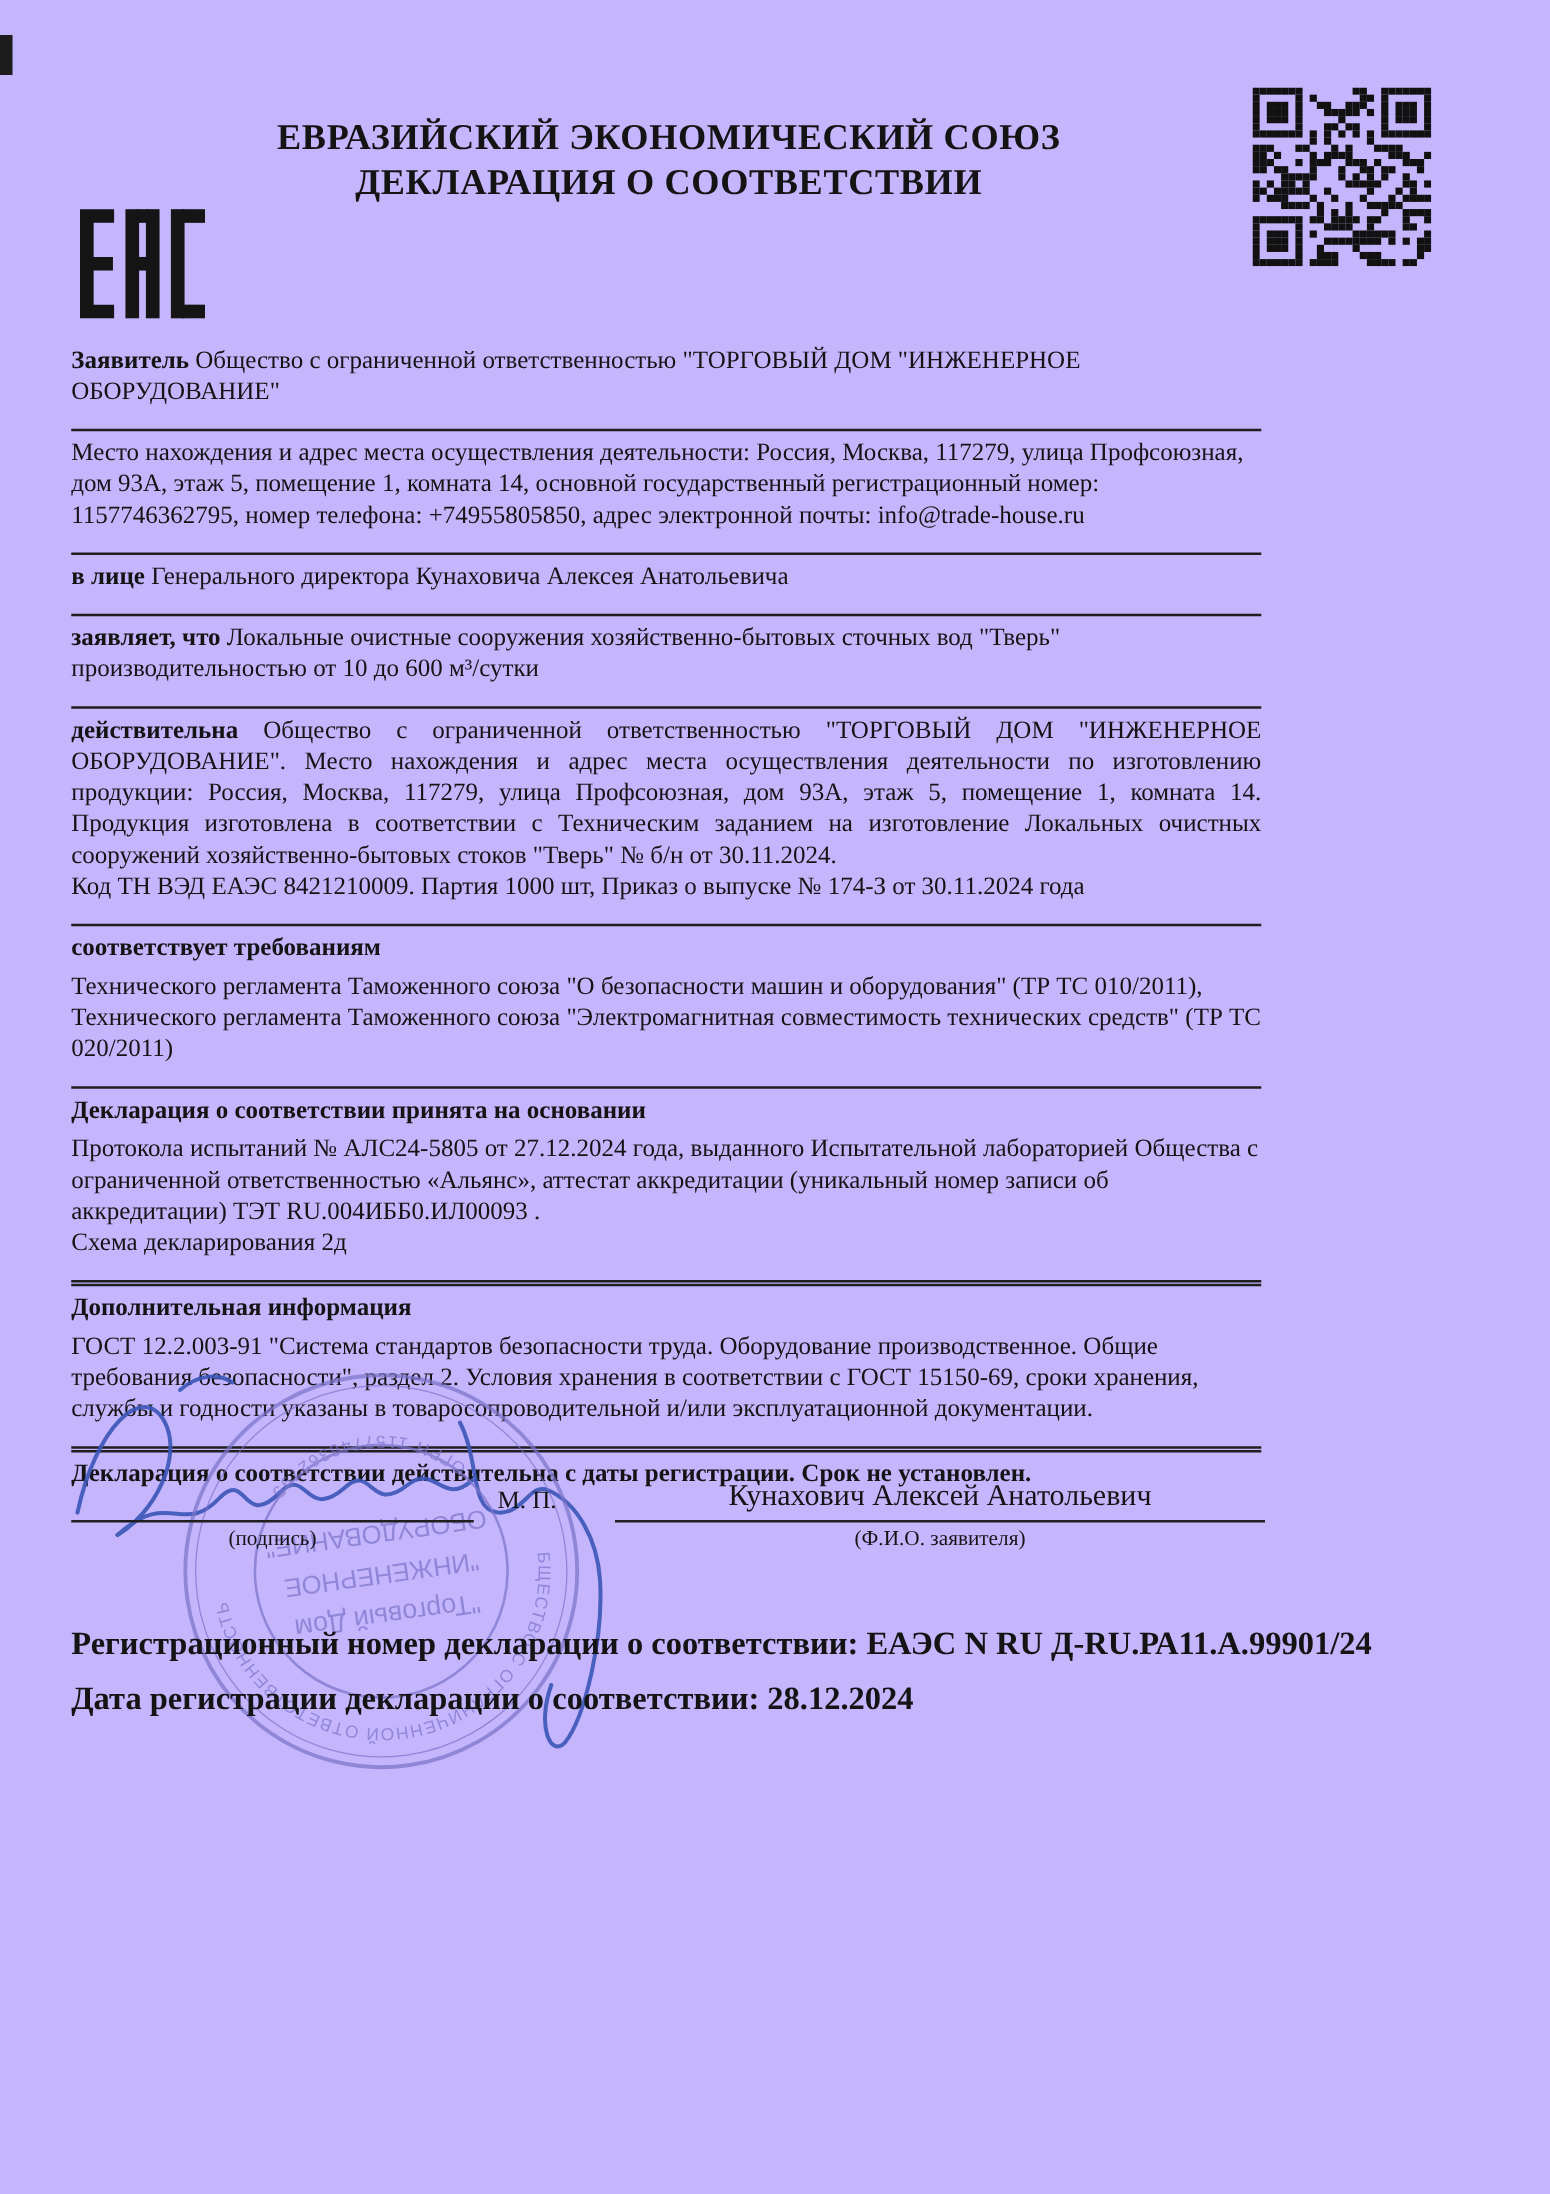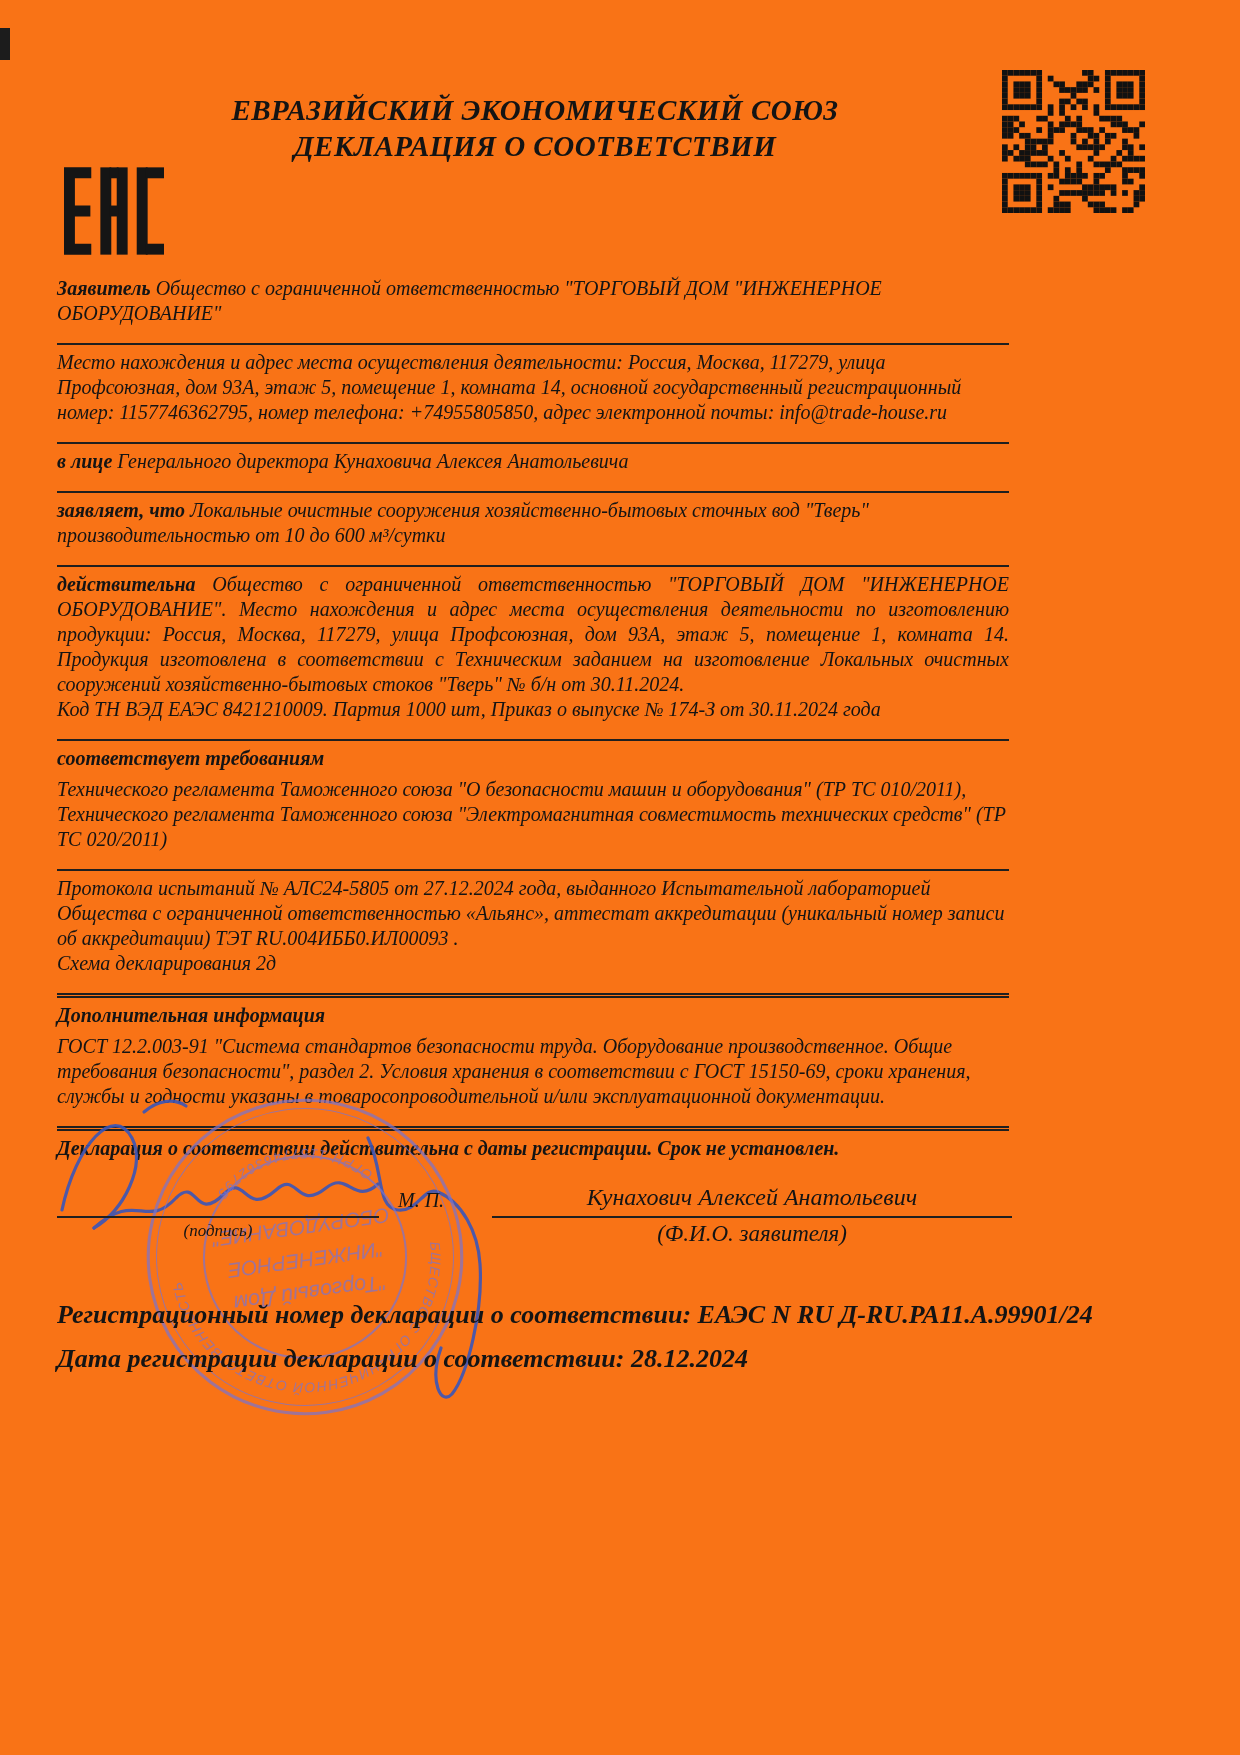--- a/index.html
+++ b/index.html
@@ -1,23 +1,22 @@
 <!DOCTYPE html>
 <html><head>
 <meta charset="utf-8">
 <style>
   html,body{margin:0;padding:0;background:#e8e8e8;}
   .page{
     position:relative;
     width:1240px;height:1755px;
-    background:#f97316;
+    background:#c4b5fd;
     font-family:"Liberation Serif","DejaVu Serif",serif;
     color:#141414;
     overflow:hidden;
-    font-style:italic;
   }
   
   .artifact{position:absolute;left:0;top:28px;width:10px;height:32px;background:#1c1c1c;}
 
   .titles{
     position:absolute;left:57px;top:92px;width:956px;
     text-align:center;font-weight:bold;font-size:29px;line-height:36px;
     letter-spacing:.5px;
   }
   .eac-mark{position:absolute;left:64px;top:166px;width:100px;height:90px;}
@@ -33,21 +32,21 @@
   .just{text-align:justify;}
   .head{font-weight:bold;margin:4px 0 6px 0;}
   .validity{font-weight:bold;margin-top:4px;}
 
   
   .sign-line-left{position:absolute;left:57px;top:1216px;width:322px;border-top:2px solid #1f1f1f;}
   .sign-caption{position:absolute;left:128px;top:1221px;width:180px;text-align:center;font-size:17px;}
   .mp{position:absolute;left:398px;top:1189px;font-size:20px;}
   .sign-line-right{position:absolute;left:492px;top:1216px;width:520px;border-top:2px solid #1f1f1f;}
   .fio-name{position:absolute;left:492px;top:1184px;width:520px;text-align:center;font-size:24px;}
-  .fio-caption{position:absolute;left:492px;top:1221px;width:520px;text-align:center;font-size:23px;}
+  .fio-caption{position:absolute;left:492px;top:1221px;width:520px;text-align:center;font-size:17px;}
 
   .signature-svg{position:absolute;left:48px;top:1082px;width:480px;height:345px;pointer-events:none;}
   .stamp-svg{position:absolute;left:140px;top:1092px;width:330px;height:330px;opacity:.72;pointer-events:none;}
 
   .footer-line{position:absolute;left:57px;font-size:26px;font-weight:bold;}
   .footer-line.reg{top:1300px;}
   .footer-line.date{top:1344px;}
 </style>
 </head>
 <body>
@@ -403,20 +402,21 @@
         <span>Общество с ограниченной ответственностью "ТОРГОВЫЙ ДОМ "ИНЖЕНЕРНОЕ ОБОРУДОВАНИЕ". Место нахождения и адрес места осуществления деятельности по изготовлению продукции: Россия, Москва, 117279, улица Профсоюзная, дом 93А, этаж 5, помещение 1, комната 14. Продукция изготовлена в соответствии с Техническим заданием на изготовление Локальных очистных сооружений хозяйственно-бытовых стоков "Тверь" № б/н от 30.11.2024.</span>
       </div>
       <div>Код ТН ВЭД ЕАЭС 8421210009. Партия 1000 шт, Приказ о выпуске № 174-З от 30.11.2024 года</div>
     </div>
 
     <div class="head">соответствует требованиям</div>
     <div class="sec">
       <span>Технического регламента Таможенного союза "О безопасности машин и оборудования" (ТР ТС 010/2011), Технического регламента Таможенного союза "Электромагнитная совместимость технических средств" (ТР ТС 020/2011)</span>
     </div>
 
+    <div class="head">Декларация о соответствии принята на основании</div>
     <div class="sec double">
       <div>Протокола испытаний № АЛС24-5805 от 27.12.2024 года, выданного Испытательной лабораторией Общества с ограниченной ответственностью «Альянс», аттестат аккредитации (уникальный номер записи об аккредитации)  ТЭТ RU.004ИББ0.ИЛ00093 .</div>
       <div>Схема декларирования 2д</div>
     </div>
 
     <div class="head">Дополнительная информация</div>
     <div class="sec double">
       <span class="just">ГОСТ 12.2.003-91 "Система стандартов безопасности труда. Оборудование производственное. Общие требования безопасности", раздел 2. Условия хранения в соответствии с ГОСТ 15150-69, сроки хранения, службы и годности указаны в товаросопроводительной и/или эксплуатационной документации.</span>
     </div>
 

